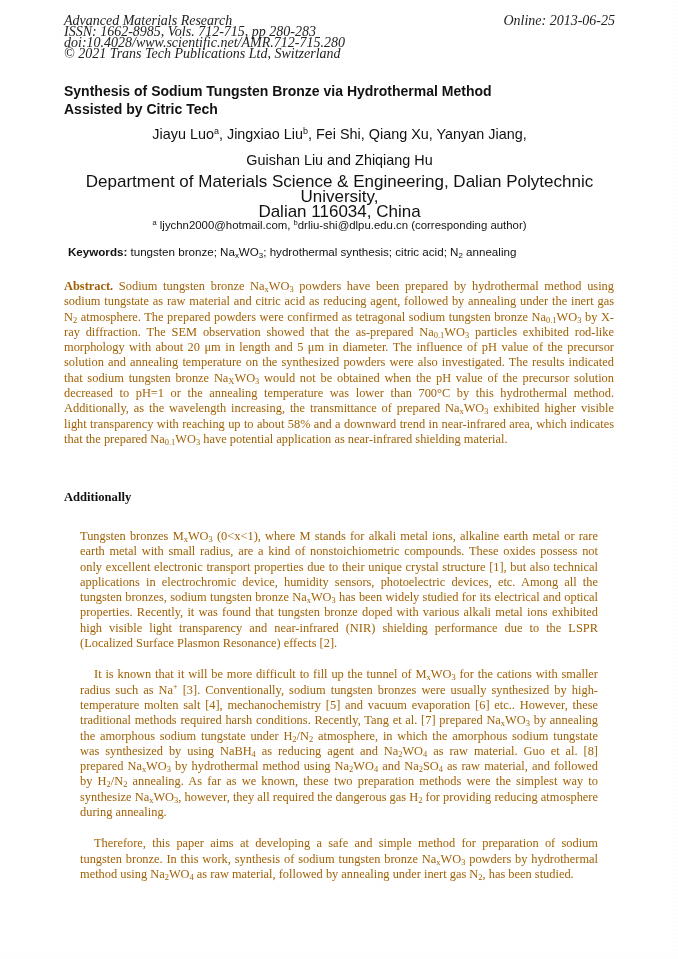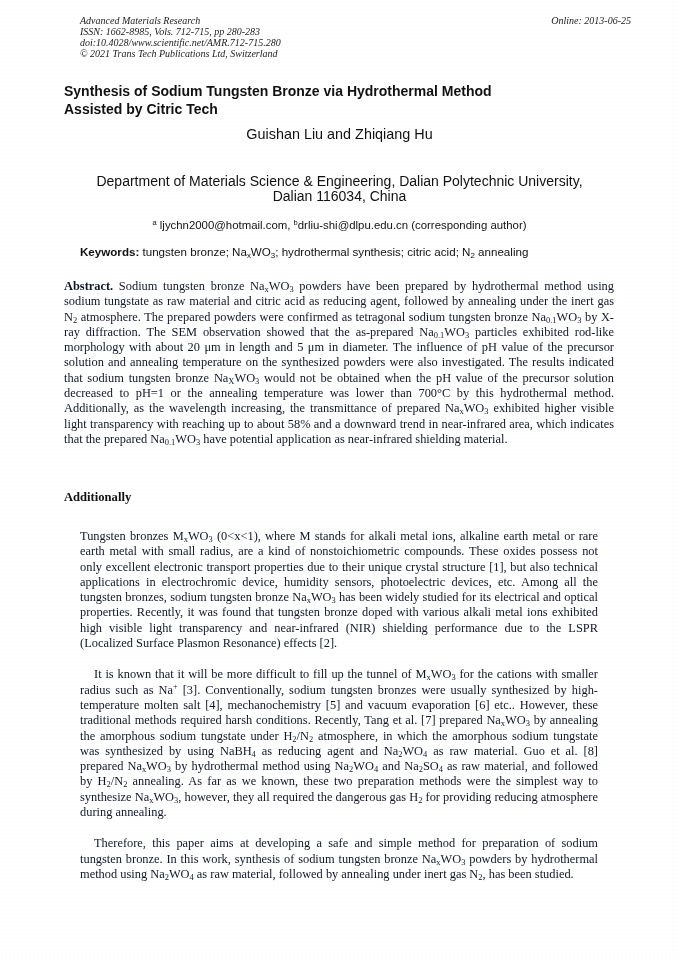--- a/index.html
+++ b/index.html
@@ -18,26 +18,26 @@
       position: absolute;
       inset: 0;
       pointer-events: none;
       background-image:
         radial-gradient(circle, rgba(0,0,0,0.045) 0.6px, transparent 0.8px);
       background-size: 4px 4px;
       opacity: 0.35;
     }
     .header {
       position: absolute;
-      left: 80px;
+      left: 64px;
       top: 15px;
       width: 551px;
       font-family: "Liberation Serif", serif;
       font-style: italic;
-      font-size: 10px;
+      font-size: 14px;
       line-height: 11px;
       color: #222;
     }
     .header .left { float: left; }
     .header .right { position: absolute; right: 0; top: 0; }
     .title {
       position: absolute;
       left: 64px;
       width: 551px;
       top: 82px;
@@ -59,57 +59,57 @@
       color: #111;
     }
     .authors sup { font-size: 9px; vertical-align: 5px; line-height: 0; }
     .affil {
       position: absolute;
       left: 64px;
       width: 551px;
       top: 174px;
       text-align: center;
       font-family: "Liberation Sans", sans-serif;
-      font-size: 14px;
+      font-size: 17px;
       line-height: 15px;
       color: #111;
     }
     .emails {
       position: absolute;
       left: 64px;
       width: 551px;
       top: 210px;
       text-align: center;
       font-family: "Liberation Sans", sans-serif;
       font-size: 11.4px;
       line-height: 14px;
       color: #111;
       margin-top: 8px;
     }
     .emails sup { font-size: 7.5px; vertical-align: 4px; line-height: 0; }
     .keywords {
       position: absolute;
-      left: 80px;
+      left: 68px;
       width: 560px;
       top: 245px;
       font-family: "Liberation Sans", sans-serif;
       font-size: 11.6px;
       line-height: 14px;
       color: #111;
       white-space: nowrap;
     }
     .keywords b { font-weight: bold; }
     .sub { font-size: 0.68em; vertical-align: -2px; line-height: 0; }
     .sup { font-size: 0.65em; vertical-align: 5px; line-height: 0; }
     .body-text {
       font-family: "Liberation Serif", serif;
       font-size: 12.4px;
       line-height: 15.3px;
       text-align: justify;
-      color: #0f172a;
+      color: #a16207;
     }
     .abstract {
       position: absolute;
       left: 64px;
       width: 550px;
       top: 279px;
     }
     .abstract b { font-weight: bold; }
     .intro-heading {
       position: absolute;
@@ -144,20 +144,21 @@
   </div>
   <div class="right">Online: 2013-06-25</div>
 </div>
 
 <div class="title">
   <div>Synthesis of Sodium Tungsten Bronze via Hydrothermal Method</div>
   <div>Assisted by Citric Tech</div>
 </div>
 
 <div class="authors">
+  <div><span>Jiayu Luo</span><sup>a</sup><span>, Jingxiao Liu</span><sup>b</sup><span>, Fei Shi, Qiang Xu, Yanyan Jiang,</span></div>
   <div>Guishan Liu and Zhiqiang Hu</div>
 </div>
 
 <div class="affil">
   <div>Department of Materials Science &amp; Engineering, Dalian Polytechnic University,</div>
   <div>Dalian 116034, China</div>
 </div>
 
 <div class="emails"><sup>a</sup><span> ljychn2000@hotmail.com, </span><sup>b</sup><span>drliu-shi@dlpu.edu.cn (corresponding author)</span></div>
 

